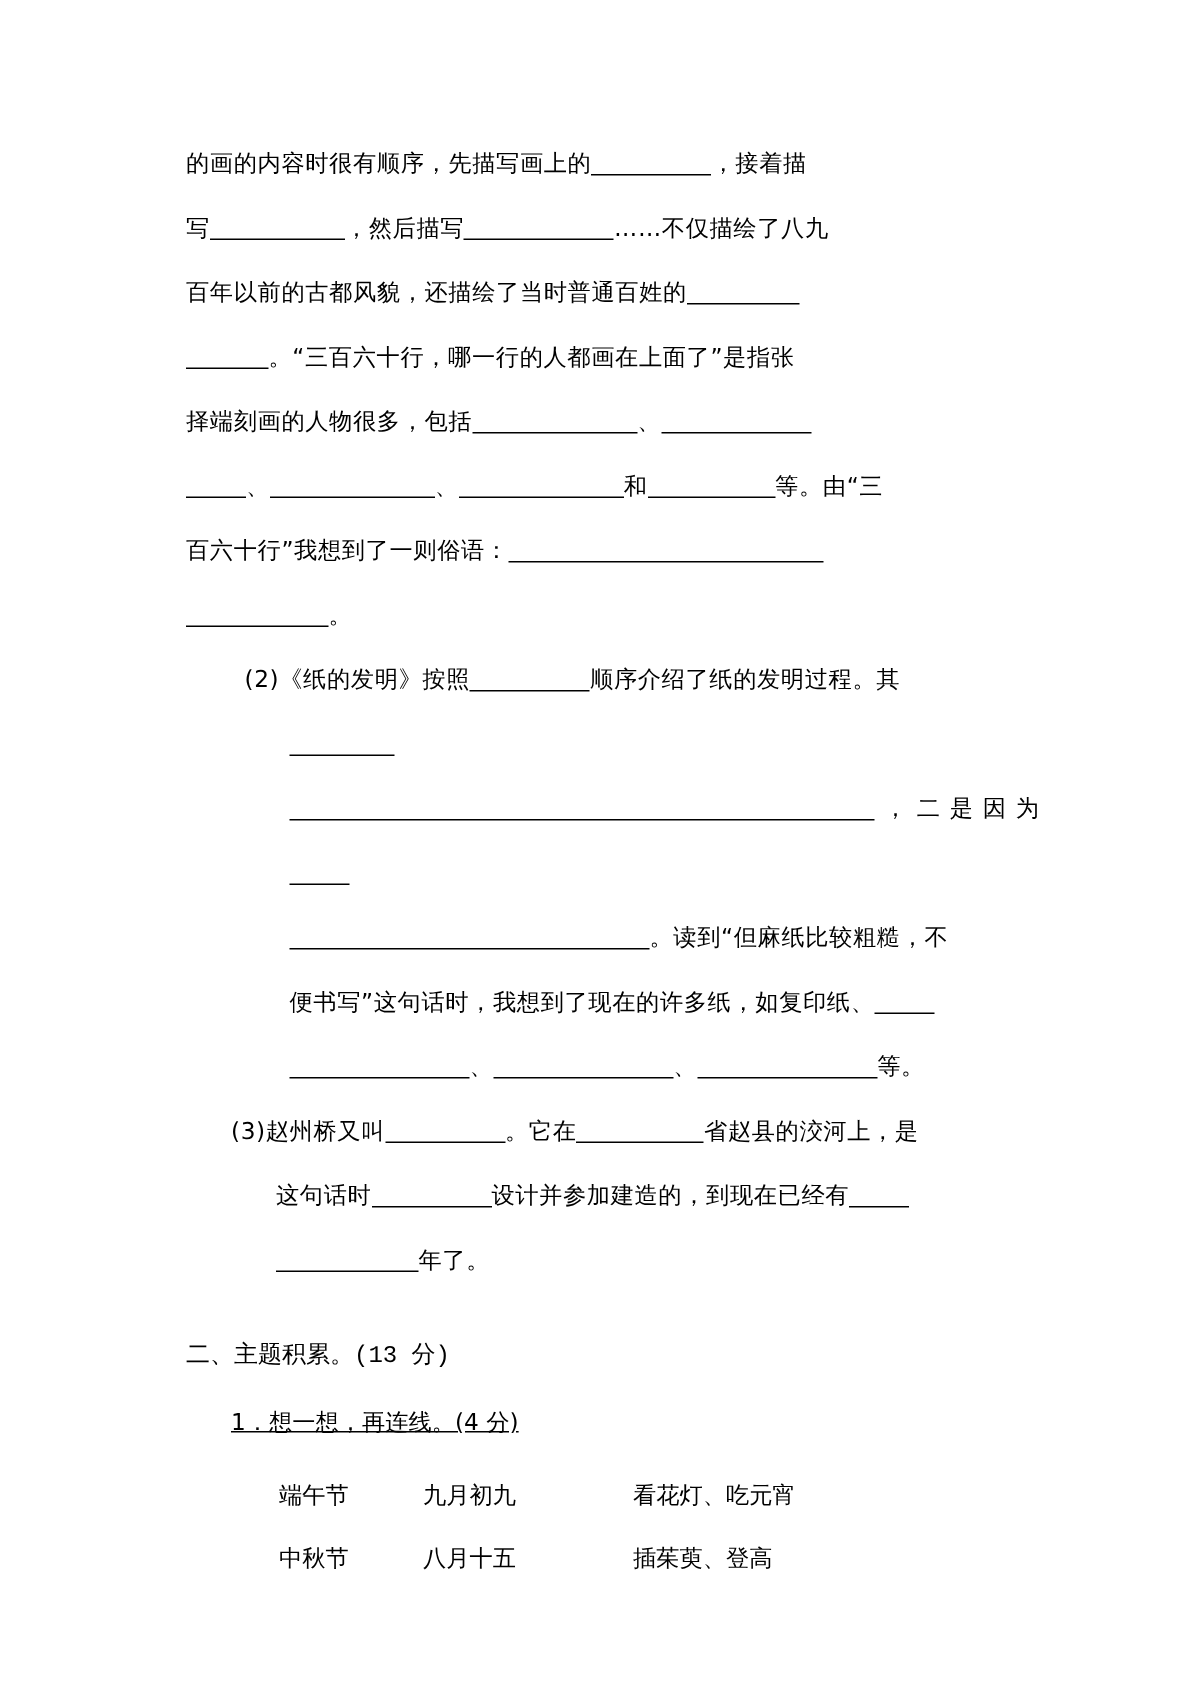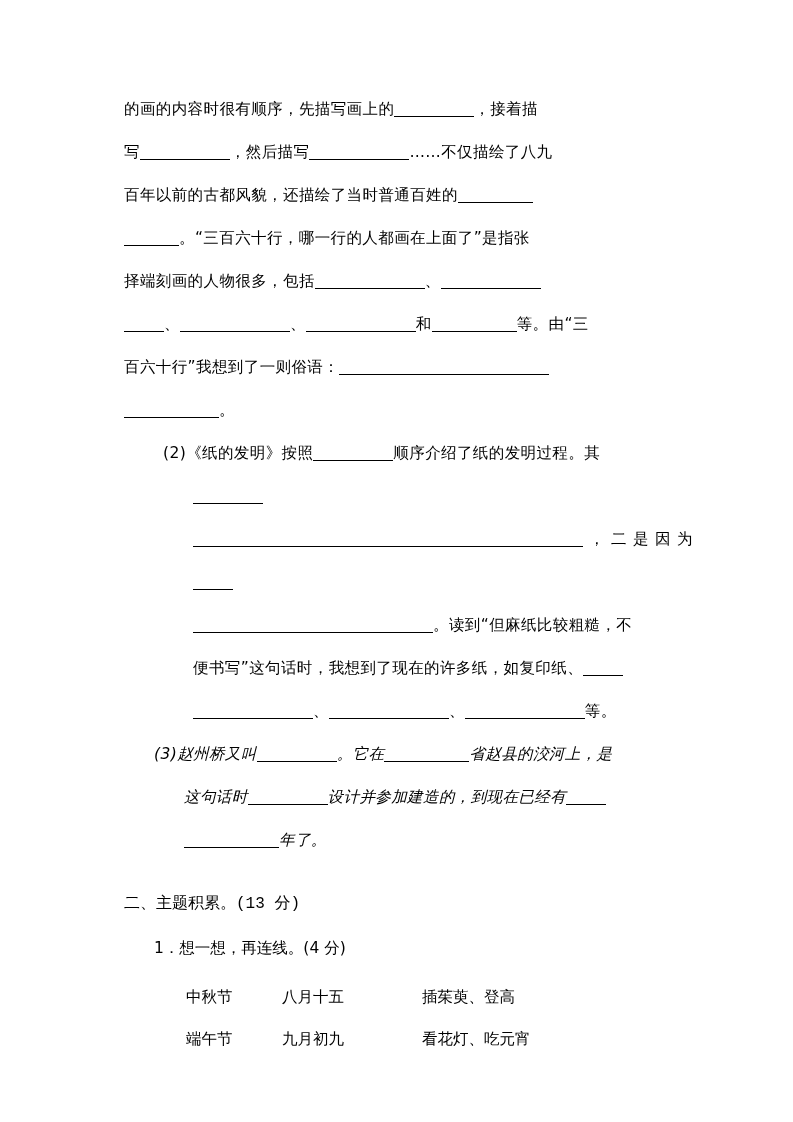--- a/index.html
+++ b/index.html
@@ -36,35 +36,35 @@
   }
   .sub-item {
     padding-left: 30px;
     text-indent: -30px;
     margin-left: 39px;
   }
   .sub-item-2 {
     padding-left: 30px;
     text-indent: -30px;
     margin-left: 30px;
-    font-style: italic;
   }
   .section-head {
     font-size: 16px;
     line-height: 40px;
     margin-top: 22px;
     margin-left: 0;
     font-weight: 400;
     font-family: Liberation Mono, monospace;
   }
   .q-head {
     font-size: 15.5px;
     line-height: 40px;
     margin-left: 30px;
     margin-top: 4px;
+    text-decoration: underline;
   }
   .match-table {
     margin-left: 62px;
     margin-top: 8px;
     border-collapse: collapse;
   }
   .match-table td {
     font-size: 15.5px;
     line-height: 42px;
     padding: 0 0 0 0;
@@ -126,25 +126,25 @@
     <u class="fill w95"></u><span>年了。</span>
   </div>
 
   <div class="section-head">二、主题积累。(13 分)</div>
 
   <div class="q-head">1．想一想，再连线。(4 分)</div>
 
   <table class="match-table">
     <tbody>
       <tr>
+        <td class="col-festival">端午节</td>
+        <td class="col-date">九月初九</td>
+        <td class="col-custom">看花灯、吃元宵</td>
+      </tr>
+      <tr>
         <td class="col-festival">中秋节</td>
         <td class="col-date">八月十五</td>
         <td class="col-custom">插茱萸、登高</td>
-      </tr>
-      <tr>
-        <td class="col-festival">端午节</td>
-        <td class="col-date">九月初九</td>
-        <td class="col-custom">看花灯、吃元宵</td>
       </tr>
     </tbody>
   </table>
 
 </div>
 
 </body></html>

